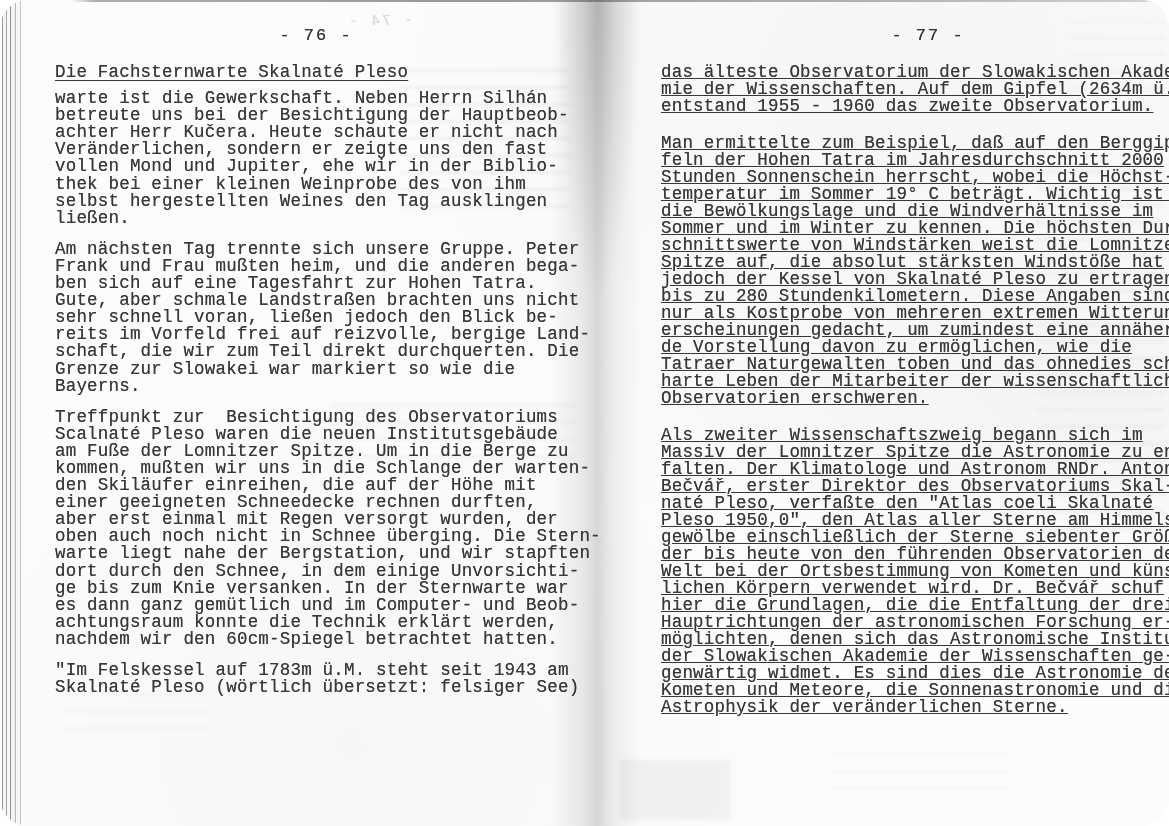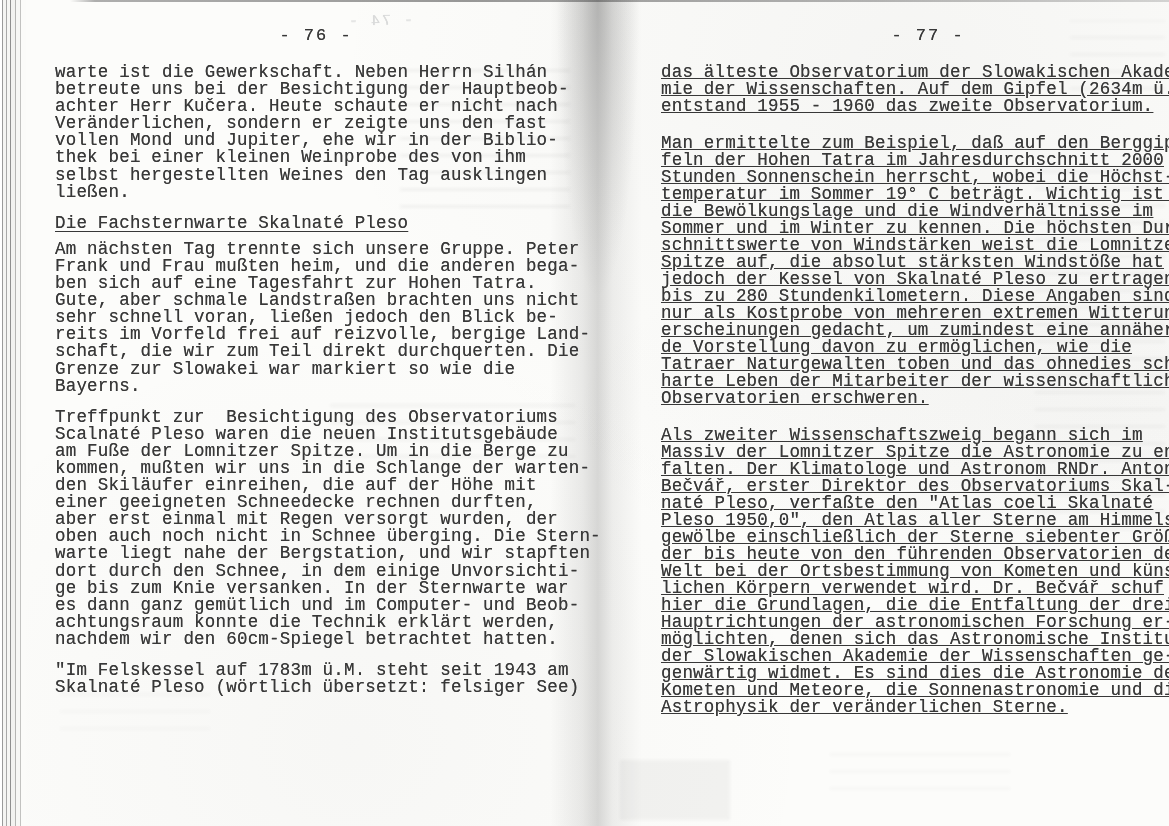--- a/index.html
+++ b/index.html
@@ -7,20 +7,21 @@
     position:relative;
     width:1169px;height:826px;
     overflow:hidden;
     background:
       radial-gradient(ellipse at 78% 8%, rgba(120,120,120,0.05), transparent 45%),
       radial-gradient(ellipse at 30% 90%, rgba(120,120,120,0.04), transparent 40%),
       radial-gradient(ellipse at 95% 50%, rgba(120,120,120,0.05), transparent 35%),
       #fcfcfa;
     font-family:"Liberation Mono","DejaVu Sans Mono",monospace;
     color:#383838;
+    border-radius:28px;
   }
   
   .page-edges{
     position:absolute;left:0;top:0;width:26px;height:826px;
     background:linear-gradient(to right,
       #ffffff 0 2px,#9a9a9a 2px 3px,#f4f4f2 3px 6px,#a8a8a8 6px 7px,
       #f6f6f4 7px 10px,#8f8f8f 10px 11px,#f2f2f0 11px 15px,#b5b5b3 15px 16px,
       #f7f7f5 16px 20px,#c2c2c0 20px 21px,#fbfbf9 21px 26px);
   }
   
@@ -99,29 +100,29 @@
   <div class="smudge" style="left:620px;top:760px;width:110px;height:60px;opacity:.3;background:rgba(120,120,120,.25)"></div>
   <div class="smudge" style="left:830px;top:740px;width:180px;height:50px;opacity:.2"></div>
 
   <div class="pagecol page-left">
     <div class="page-head">
       <span>- 76 -</span>
       <span class="bleed-head">- 74 -</span>
     </div>
     <div class="blocks">
 
-    <div class="block">warte ist die Gewerkschaft. Neben Herrn Silhán
+    <div class="block heading">Die Fachsternwarte Skalnaté Pleso</div>
+        <div class="block">warte ist die Gewerkschaft. Neben Herrn Silhán
 betreute uns bei der Besichtigung der Hauptbeob-
 achter Herr Kučera. Heute schaute er nicht nach
 Veränderlichen, sondern er zeigte uns den fast
 vollen Mond und Jupiter, ehe wir in der Biblio-
 thek bei einer kleinen Weinprobe des von ihm
 selbst hergestellten Weines den Tag ausklingen
 ließen.</div>
-        <div class="block heading">Die Fachsternwarte Skalnaté Pleso</div>
         <div class="block">Am nächsten Tag trennte sich unsere Gruppe. Peter
 Frank und Frau mußten heim, und die anderen bega-
 ben sich auf eine Tagesfahrt zur Hohen Tatra.
 Gute, aber schmale Landstraßen brachten uns nicht
 sehr schnell voran, ließen jedoch den Blick be-
 reits im Vorfeld frei auf reizvolle, bergige Land-
 schaft, die wir zum Teil direkt durchquerten. Die
 Grenze zur Slowakei war markiert so wie die
 Bayerns.</div>
         <div class="block">Treffpunkt zur  Besichtigung des Observatoriums

